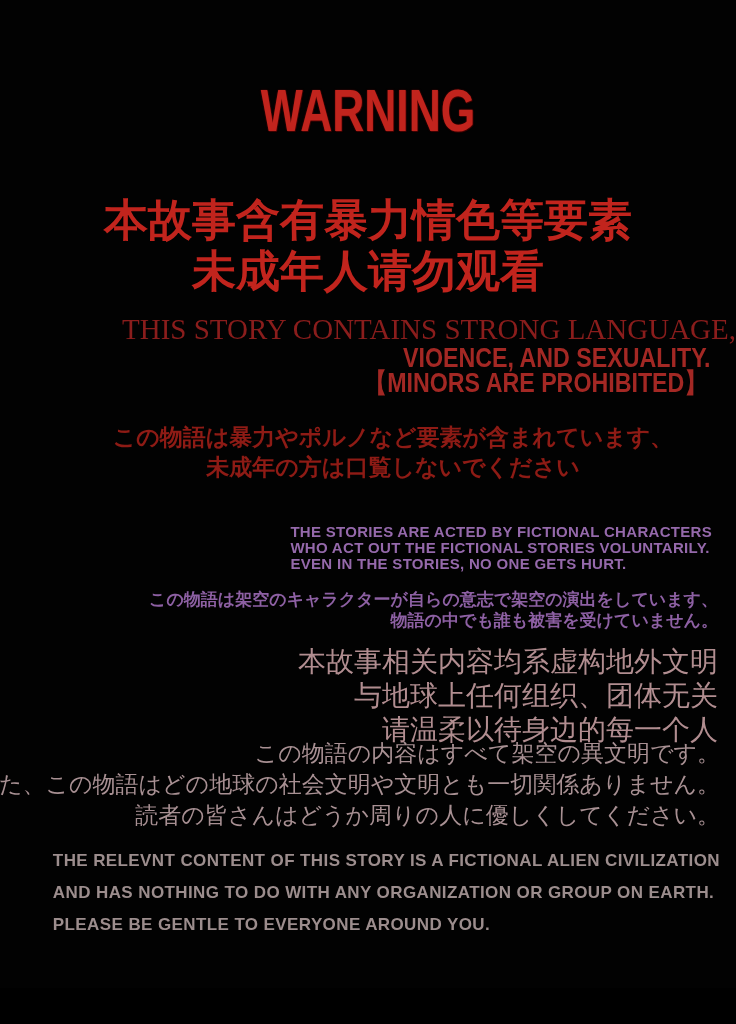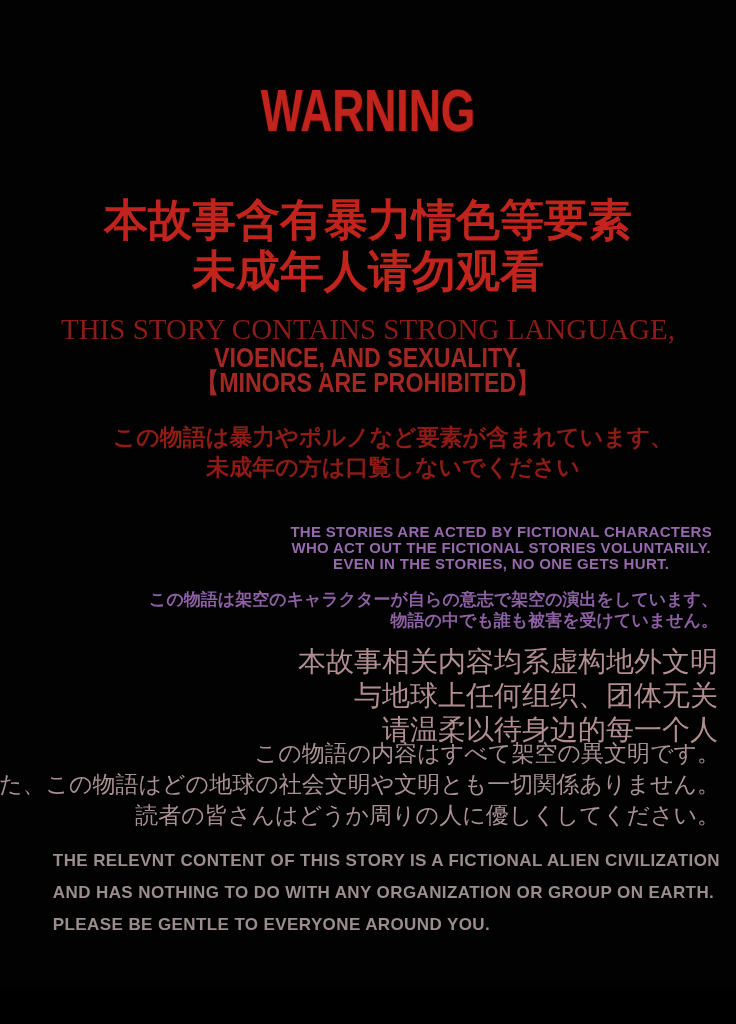--- a/index.html
+++ b/index.html
@@ -23,21 +23,21 @@
   .zh-title {
     position: absolute; top: 194px; left: 0; width: 100%;
     text-align: center; font-weight: 900;
     font-size: 44px; line-height: 51px;
     font-family: "Liberation Sans", sans-serif;
   }
 
   
   .en-warning {
     position: absolute; top: 313px; left: 0; width: 100%;
-    text-align: center;
+    text-align: right;
   }
   .en-warning .serif-line {
     font-family: "Liberation Serif", serif;
     font-size: 29px; line-height: 33px; font-weight: normal;
   }
   .en-warning .cond-line {
     display: inline-block; font-weight: bold;
     font-size: 27px; line-height: 25px;
     transform: scaleX(0.86); transform-origin: center;
   }
@@ -52,21 +52,21 @@
   
   .zh-fiction {
     position: absolute; top: 489px; left: 38px;
     text-align: left; font-weight: bold;
     font-size: 16px; line-height: 18px;
   }
 
   
   .en-fiction {
     position: absolute; top: 524px; right: 24px;
-    text-align: center; font-weight: bold;
+    text-align: left; font-weight: bold;
     font-size: 15px; line-height: 16px; letter-spacing: 0.3px;
   }
 
   
   .ja-fiction {
     position: absolute; top: 589px; right: 18px;
     text-align: right; font-weight: bold;
     font-size: 17px; line-height: 21px;
   }
 

